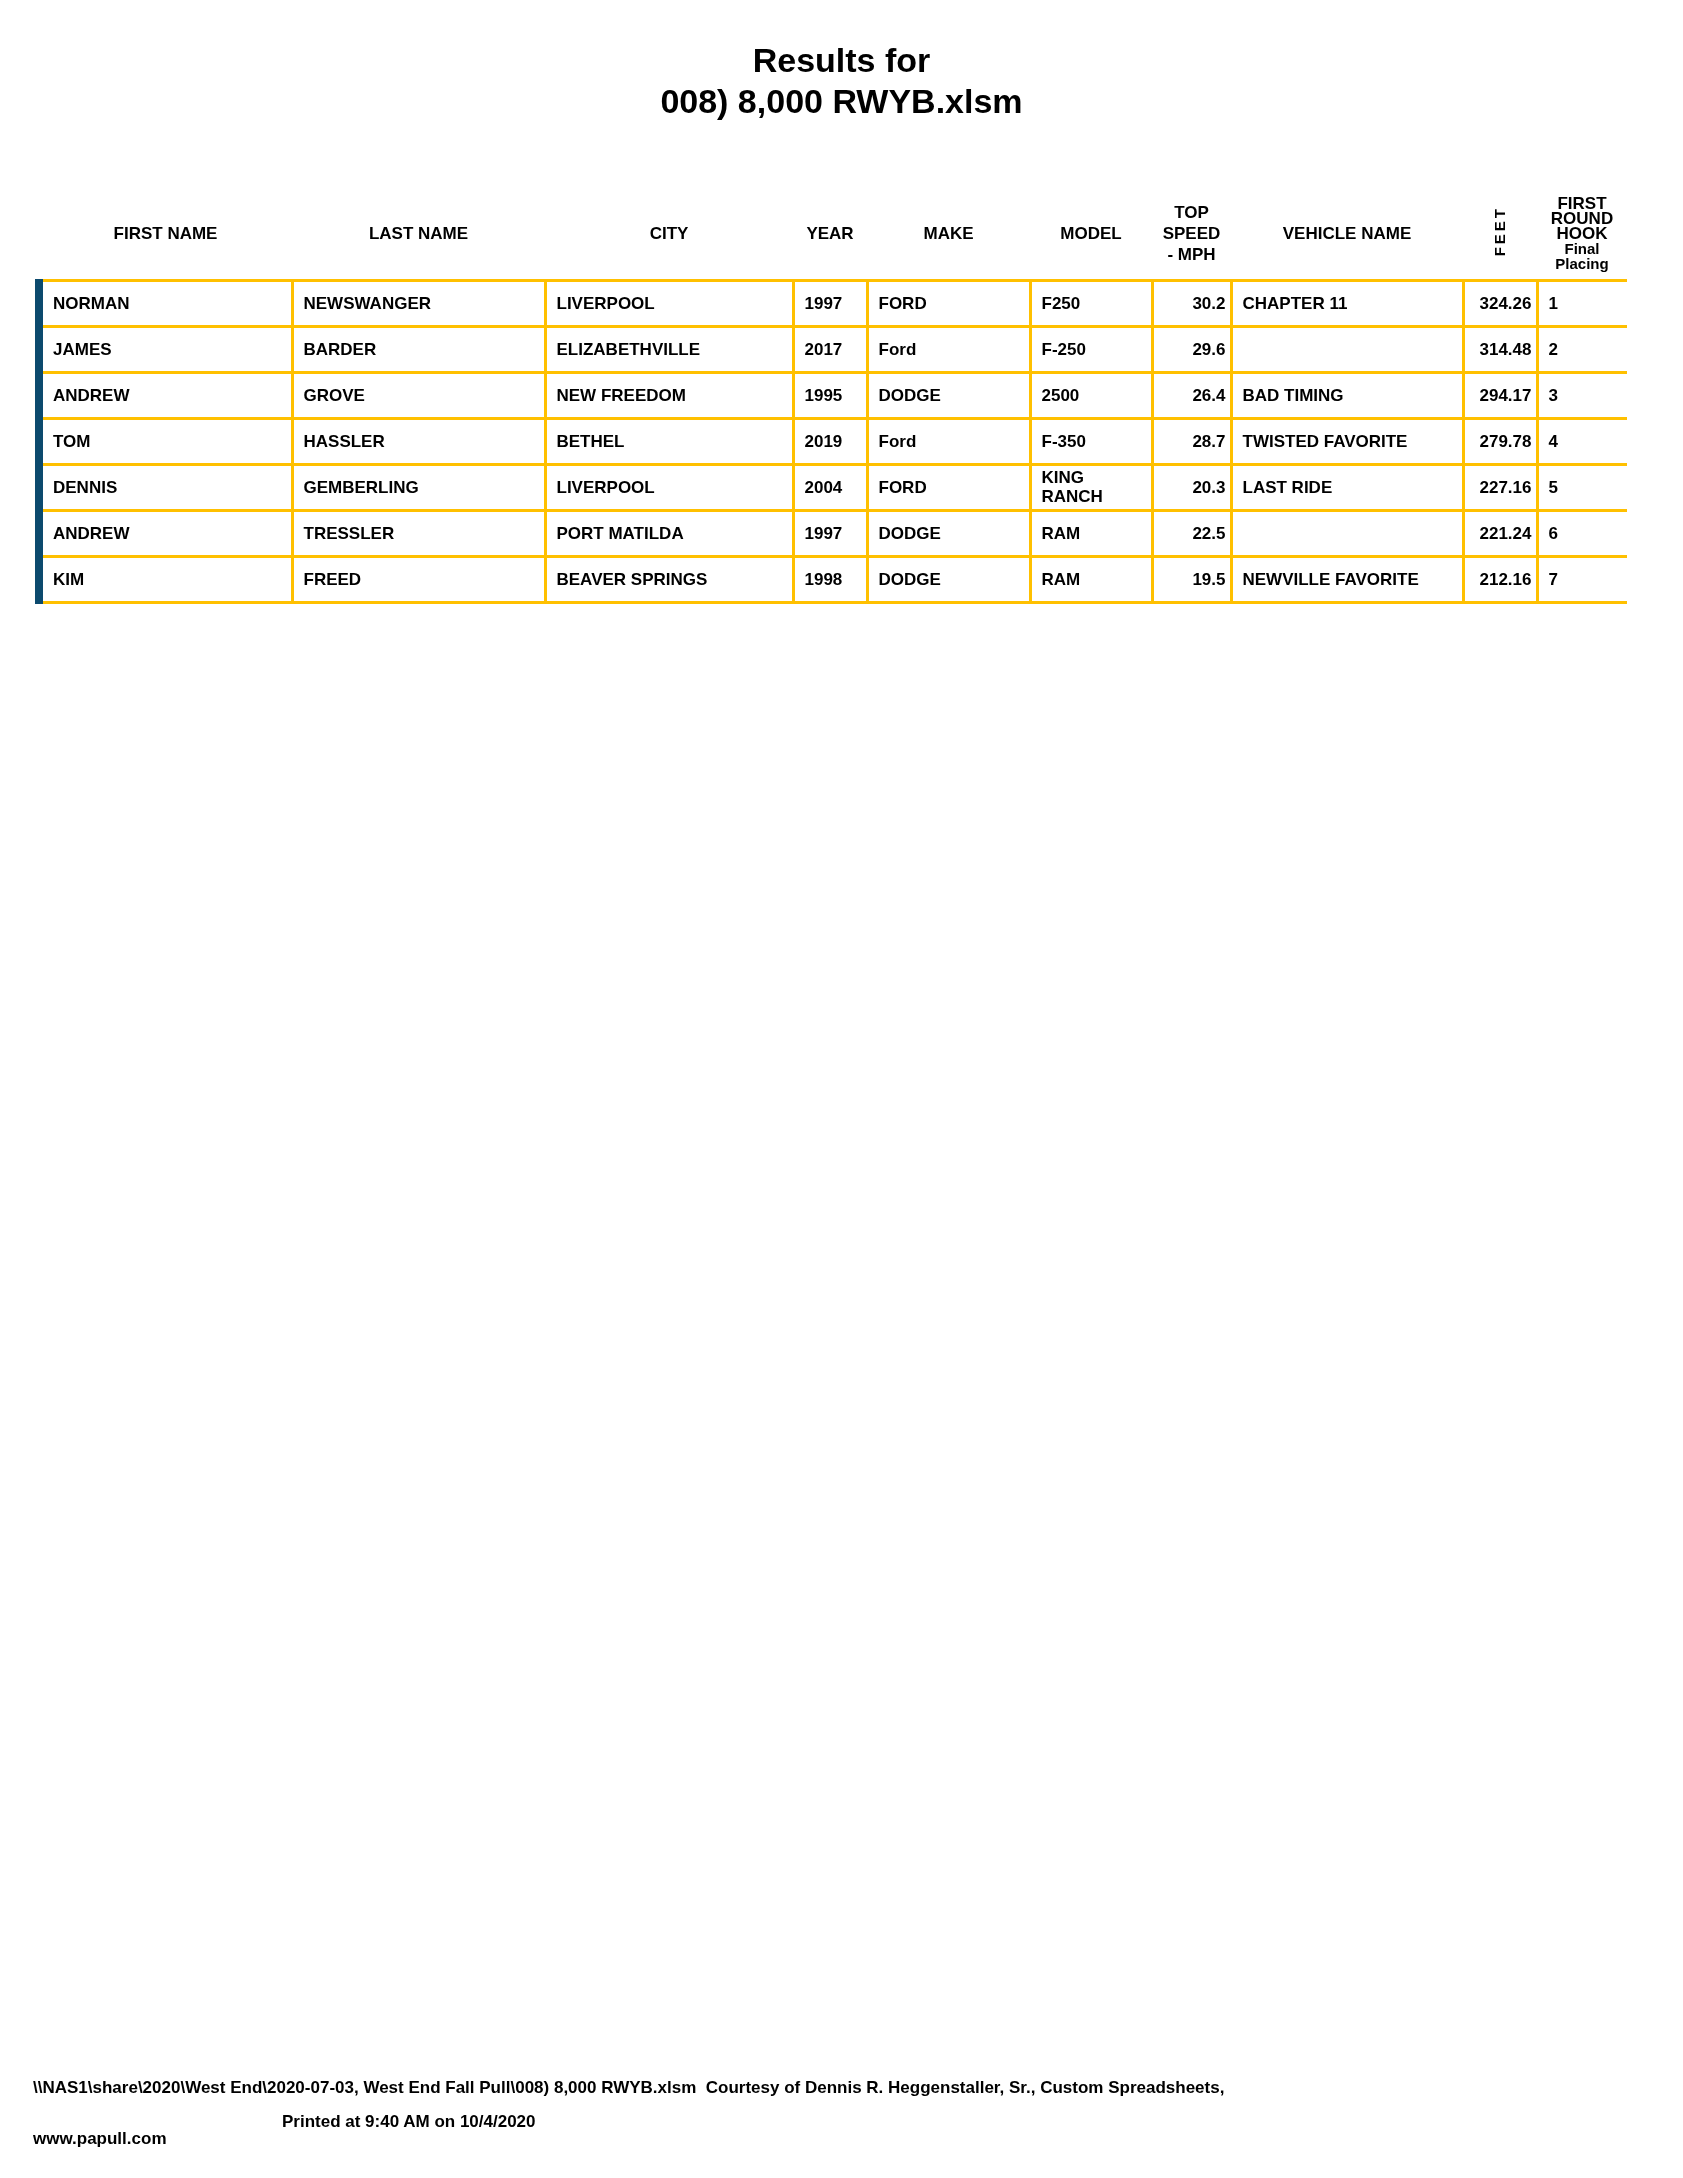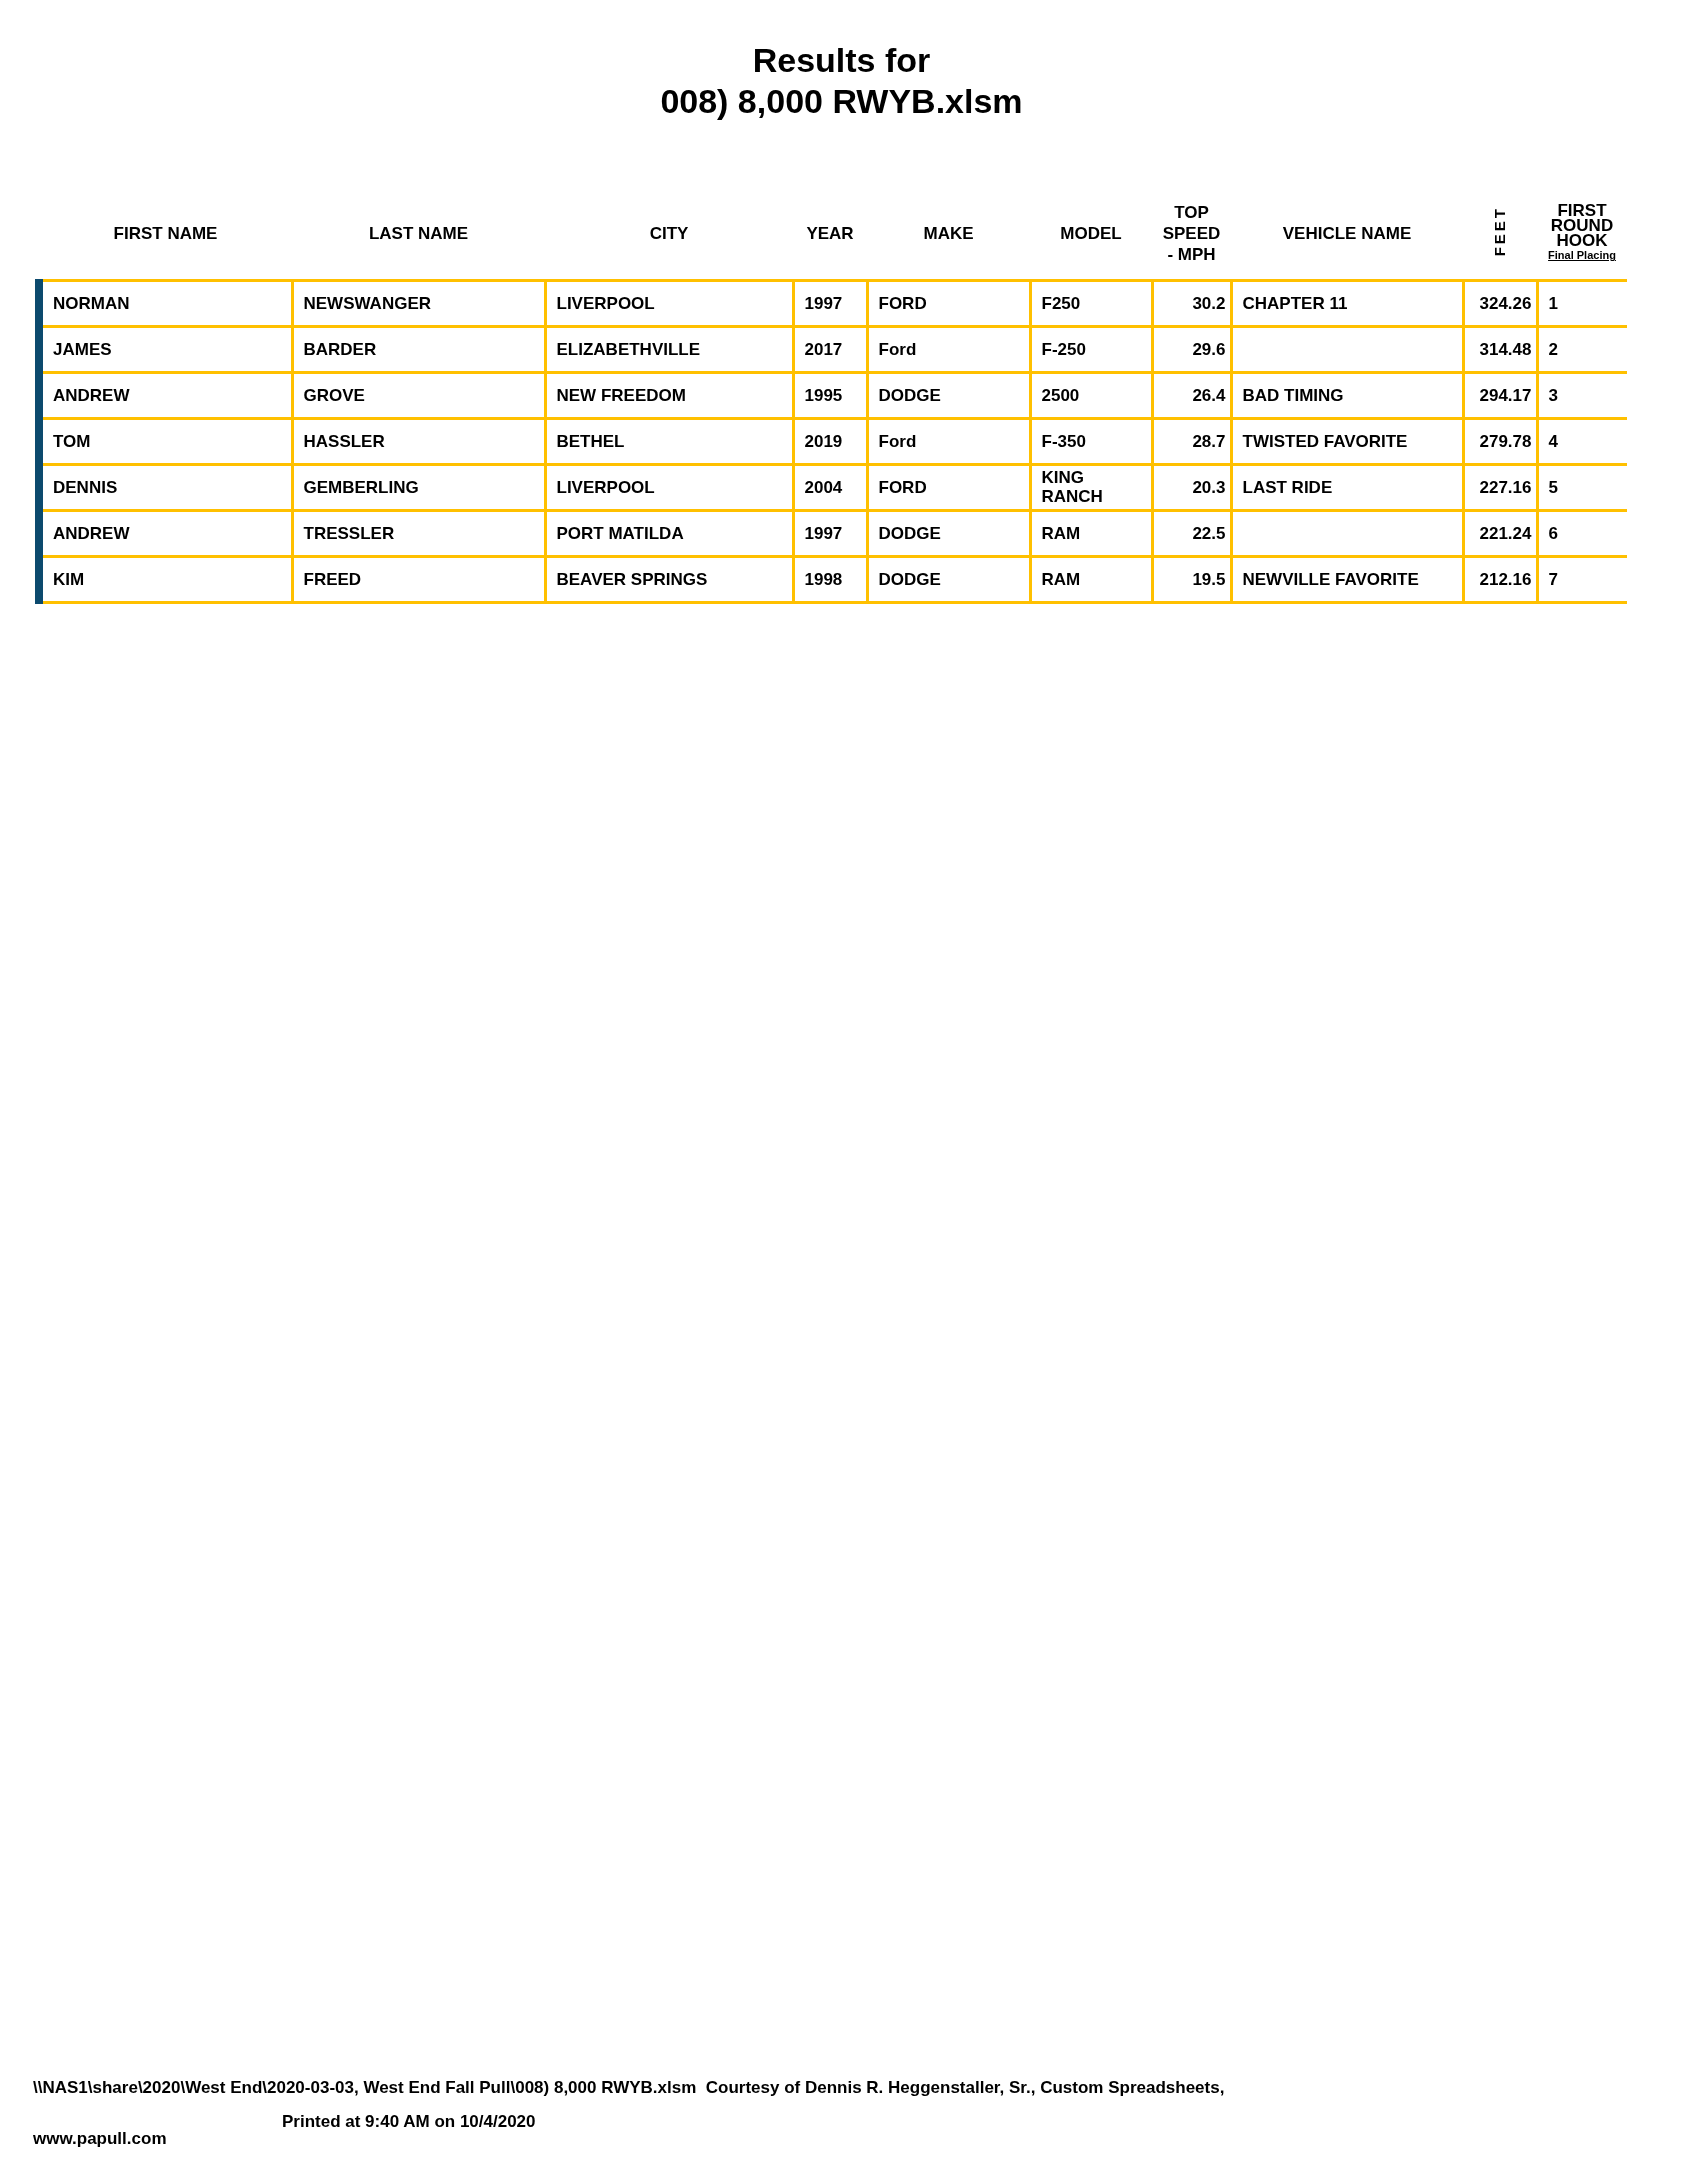--- a/index.html
+++ b/index.html
@@ -61,21 +61,21 @@
   .vertical-label {
     display: inline-block;
     writing-mode: vertical-rl;
     transform: rotate(180deg);
     font-size: 15px;
     font-weight: bold;
     letter-spacing: 3px;
     line-height: 16px;
   }
   .hook-main { font-size: 17px; font-weight: bold; line-height: 15px; }
-  .hook-sub  { font-size: 11px; font-weight: bold; line-height: 15px; text-decoration: underline; }
+  .hook-sub  { font-size: 15px; font-weight: bold; line-height: 15px; }
   .footer {
     position: absolute;
     left: 33px;
     top: 2071px;
     width: 1624px;
     font-size: 17px;
     font-weight: bold;
     line-height: 34px;
   }
   .footer-line1 { white-space: pre-wrap; }
@@ -211,21 +211,21 @@
         <td class="al model">RAM</td>
         <td class="ar">19.5</td>
         <td class="al">NEWVILLE FAVORITE</td>
         <td class="ar">212.16</td>
         <td class="ac">7</td>
       </tr>
     </tbody>
   </table>
 
   <div class="footer">
-    <div class="footer-line1">\\NAS1\share\2020\West End\2020-03-03, West End Fall Pull\008) 8,000 RWYB.xlsm  Courtesy of Dennis R. Heggenstaller, Sr., Custom Spreadsheets,</div>
+    <div class="footer-line1">\\NAS1\share\2020\West End\2020-07-03, West End Fall Pull\008) 8,000 RWYB.xlsm  Courtesy of Dennis R. Heggenstaller, Sr., Custom Spreadsheets,</div>
     <div class="footer-line2">
       <span class="footer-website">www.papull.com</span>
       <span>Printed at 9:40 AM on 10/4/2020</span>
     </div>
   </div>
 
 </div>
 
 
 </body></html>

